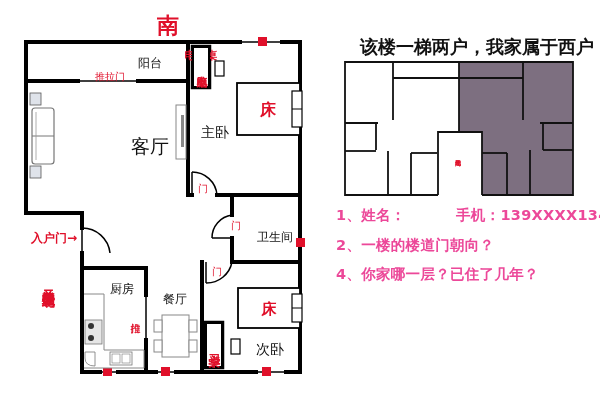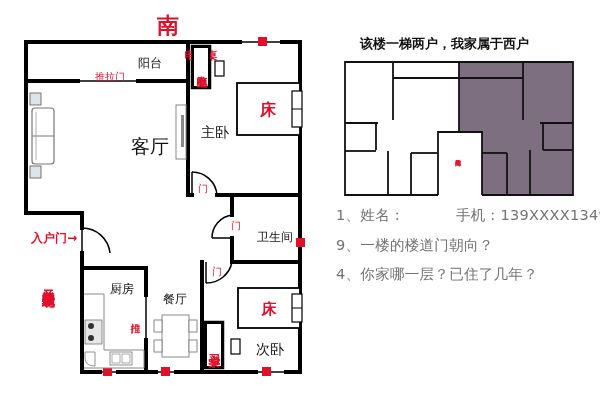--- a/index.html
+++ b/index.html
@@ -4,21 +4,21 @@
   <style>
     html, body { margin: 0; padding: 0; background: #ffffff; }
     body { width: 600px; height: 400px; position: relative; overflow: hidden; font-family: "DejaVu Sans", sans-serif; }
     svg { position: absolute; left: 0; top: 0; }
     .wall { stroke: #000; stroke-width: 4; fill: none; stroke-linecap: square; }
     .thin { stroke: #000; stroke-width: 1.5; fill: none; }
     .red { fill: #e0102a; }
     .lbl { font-family: "DejaVu Sans", sans-serif; fill: #111; }
     .rlbl { font-family: "DejaVu Sans", sans-serif; fill: #e0102a; }
     .questions { position: absolute; left: 336px; top: 205px; width: 262px; }
-    .q { font-size: 14.5px; color: #737373; height: 29.5px; line-height: 20px; white-space: nowrap; letter-spacing: 0.3px; }
+    .q { font-size: 14.5px; color: #ec4899; height: 29.5px; line-height: 20px; white-space: nowrap; letter-spacing: 0.3px; font-weight: bold; }
     .q .phone { position: absolute; left: 120px; }
     .q1 { position: relative; }
   </style>
 </head>
 <body>
 
 <svg width="600" height="400" viewBox="0 0 600 400">
 
   <text x="168" y="33" font-size="22" font-weight="bold" text-anchor="middle" class="rlbl">南</text>
 
@@ -160,21 +160,21 @@
 <div style="position:absolute;left:205px;top:322px;width:18px;height:46px;background:#fff;border:2.5px solid #000;box-sizing:border-box;display:flex;align-items:center;justify-content:center;">
   <span style="writing-mode:vertical-rl;font-size:12px;font-weight:bold;color:#e0102a;line-height:13px;">学习桌</span>
 </div>
 <div style="position:absolute;left:129px;top:300px;width:14px;">
   <span style="writing-mode:vertical-rl;font-size:10px;color:#e0102a;line-height:12px;">推拉门</span>
 </div>
 <div style="position:absolute;left:40px;top:270px;width:20px;">
   <span style="writing-mode:vertical-rl;font-size:13px;font-weight:bold;color:#e0102a;line-height:16px;letter-spacing:1px;">单元门楼道朝北</span>
 </div>
 
-<div style="position:absolute;left:360px;top:35px;font-size:13px;font-weight:bold;color:#111;white-space:nowrap;">该楼一梯两户，我家属于西户</div>
+<div style="position:absolute;left:360px;top:35px;font-size:18px;font-weight:bold;color:#111;white-space:nowrap;">该楼一梯两户，我家属于西户</div>
 
 <svg width="600" height="400" viewBox="0 0 600 400" style="position:absolute;left:0;top:0;pointer-events:none;">
 
   <path d="M459 63 L573 63 L573 195 L482 195 L482 133 L459 133 Z" fill="#7d6f80"></path>
   <g stroke="#111" stroke-width="1.8" fill="none">
 
     <polyline points="438,195 345,195 345,62 573,62 573,195 482,195"></polyline>
 
     <polyline points="438,195 438,132 482,132 482,195"></polyline>
     <line x1="459" y1="62" x2="459" y2="132"></line>
@@ -200,15 +200,15 @@
 </svg>
 <div style="position:absolute;left:454px;top:140px;width:10px;">
   <span style="writing-mode:vertical-rl;font-size:6px;color:#e0102a;line-height:8px;">单元门楼道朝北</span>
 </div>
 
 <div class="questions">
   <div class="q q1">
     <span>1、姓名：</span>
     <span class="phone">手机：139XXXX1349</span>
   </div>
-  <div class="q">9、一楼的楼道门朝向？</div>
+  <div class="q">2、一楼的楼道门朝向？</div>
   <div class="q">4、你家哪一层？已住了几年？</div>
 </div>
 
 </body></html>

